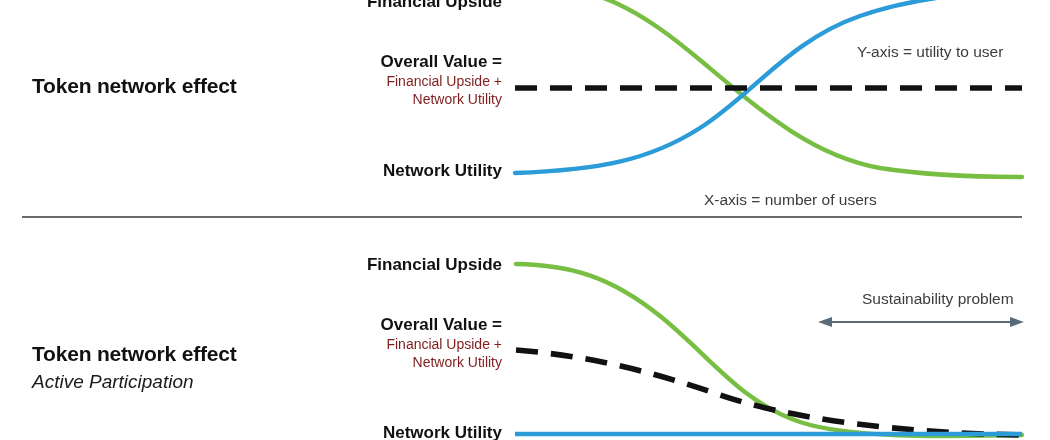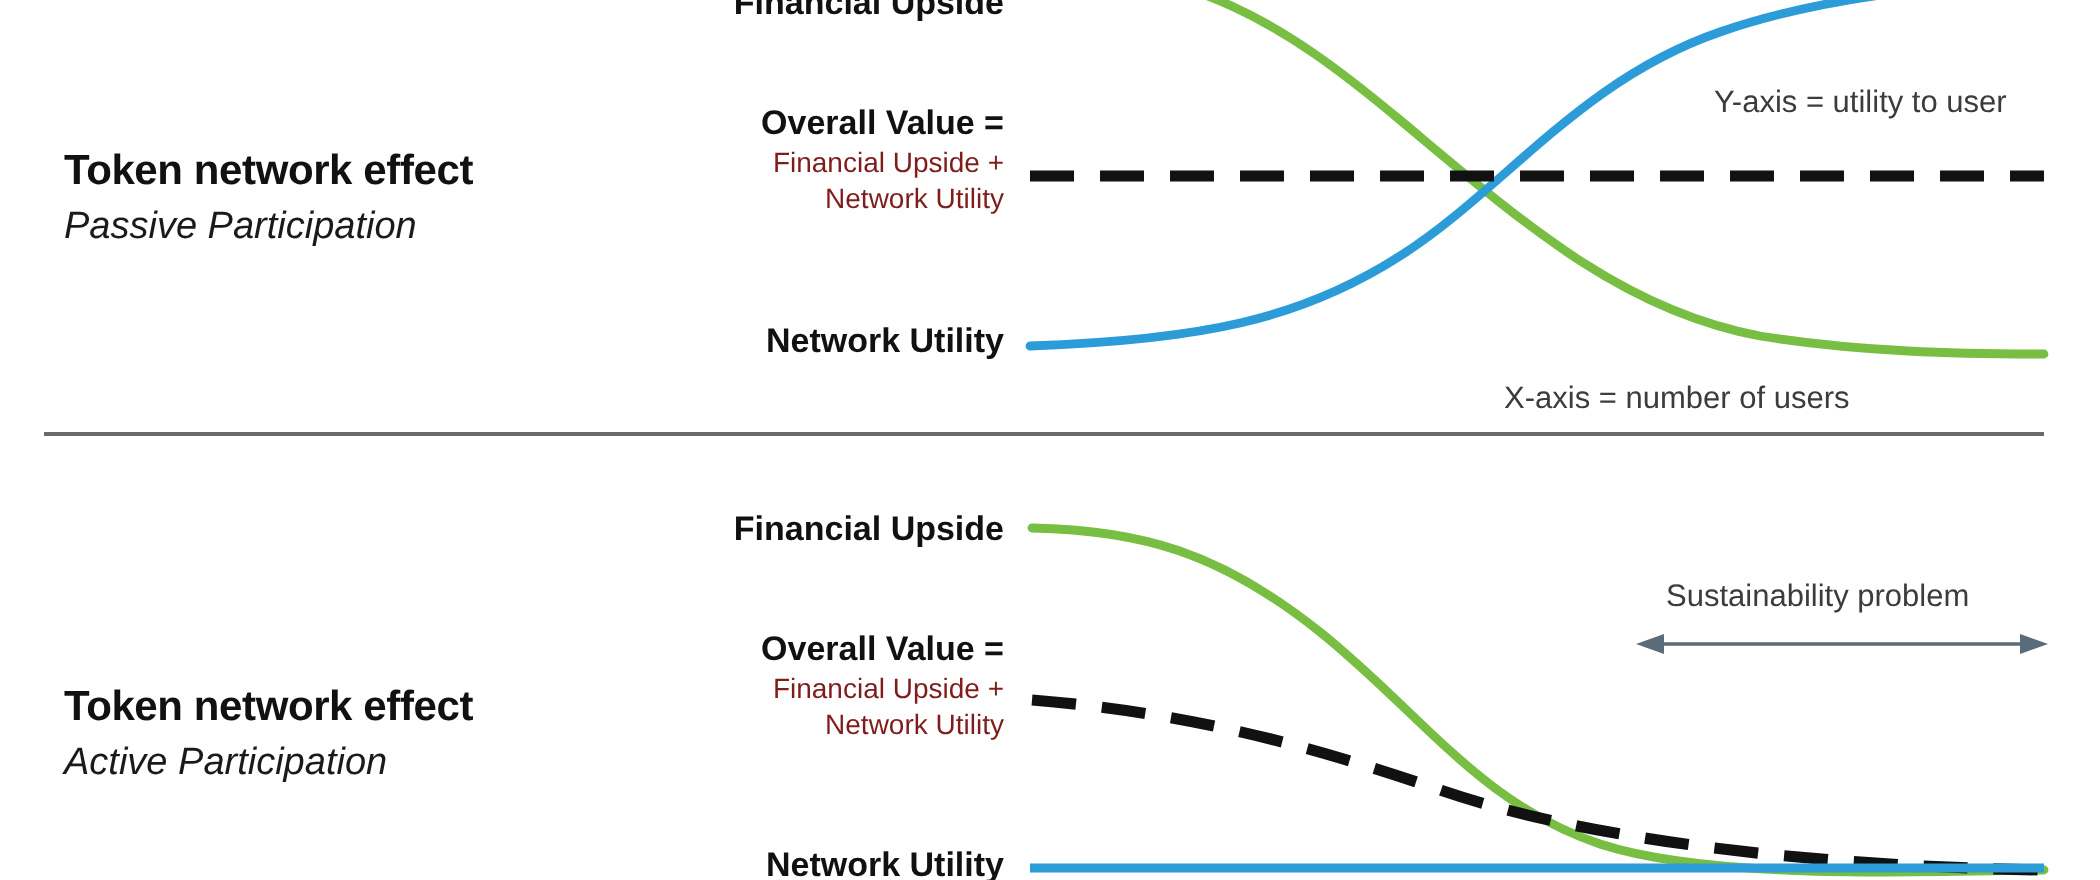--- a/index.html
+++ b/index.html
@@ -106,21 +106,20 @@
     background: #6b6b6b;
   }
 </style>
 </head>
 <body>
 
 <div class="panel" id="panel-top">
 
   <div class="panel-title-block" style="top:74px;">
     <div class="panel-title">Token network effect</div>
-    <div class="panel-subtitle">Passive Participation</div>
   </div>
 
   <div class="legend">
     <div class="legend-row" style="top:-8px;">
       <span class="legend-label-strong">Financial Upside</span>
     </div>
     <div class="legend-row" style="top:52px;">
       <div class="legend-label-strong">Overall Value =</div>
       <div class="legend-label-normal">Financial Upside +</div>
       <div class="legend-label-normal">Network Utility</div>
@@ -133,21 +132,21 @@
   <svg class="plot" viewBox="0 0 1050 220" preserveAspectRatio="none">
 
     <path d="M 515,-20 C 600,-14 640,10 700,60 C 760,110 810,155 880,168 C 930,176 980,177 1022,177" fill="none" stroke="#78BE43" stroke-width="4.4" stroke-linecap="round"></path>
 
     <path d="M 515,173 C 600,170 650,160 700,128 C 752,95 790,40 860,16 C 915,-3 980,-8 1022,-9" fill="none" stroke="#2B9CD8" stroke-width="4.4" stroke-linecap="round"></path>
 
     <line x1="515" y1="88" x2="1022" y2="88" stroke="#111111" stroke-width="5.6" stroke-dasharray="22 13" stroke-linecap="butt"></line>
   </svg>
 
   <div class="axis-note" style="left:857px; top:43px;">Y-axis = utility to user</div>
-  <div class="axis-note" style="left:704px; top:191px;margin-left:48px;">X-axis = number of users</div>
+  <div class="axis-note" style="left:704px; top:191px;">X-axis = number of users</div>
 </div>
 
 <div id="divider"></div>
 
 <div class="panel" id="panel-bottom">
 
   <div class="panel-title-block" style="top:122px;">
     <div class="panel-title">Token network effect</div>
     <div class="panel-subtitle">Active Participation</div>
   </div>
@@ -174,14 +173,14 @@
 
     <line x1="515" y1="214" x2="1022" y2="214" stroke="#2B9CD8" stroke-width="4.6" stroke-linecap="butt"></line>
 
     <g>
       <line x1="826" y1="102" x2="1016" y2="102" stroke="#5a6b7a" stroke-width="1.8"></line>
       <polygon points="818,102 832,97 832,107" fill="#5a6b7a"></polygon>
       <polygon points="1024,102 1010,97 1010,107" fill="#5a6b7a"></polygon>
     </g>
   </svg>
 
-  <div class="annot-text" style="left:833px; top:70px;text-align:right;">Sustainability problem</div>
+  <div class="annot-text" style="left:862px; top:70px;text-align:right;">Sustainability problem</div>
 </div>
 
 </body></html>

